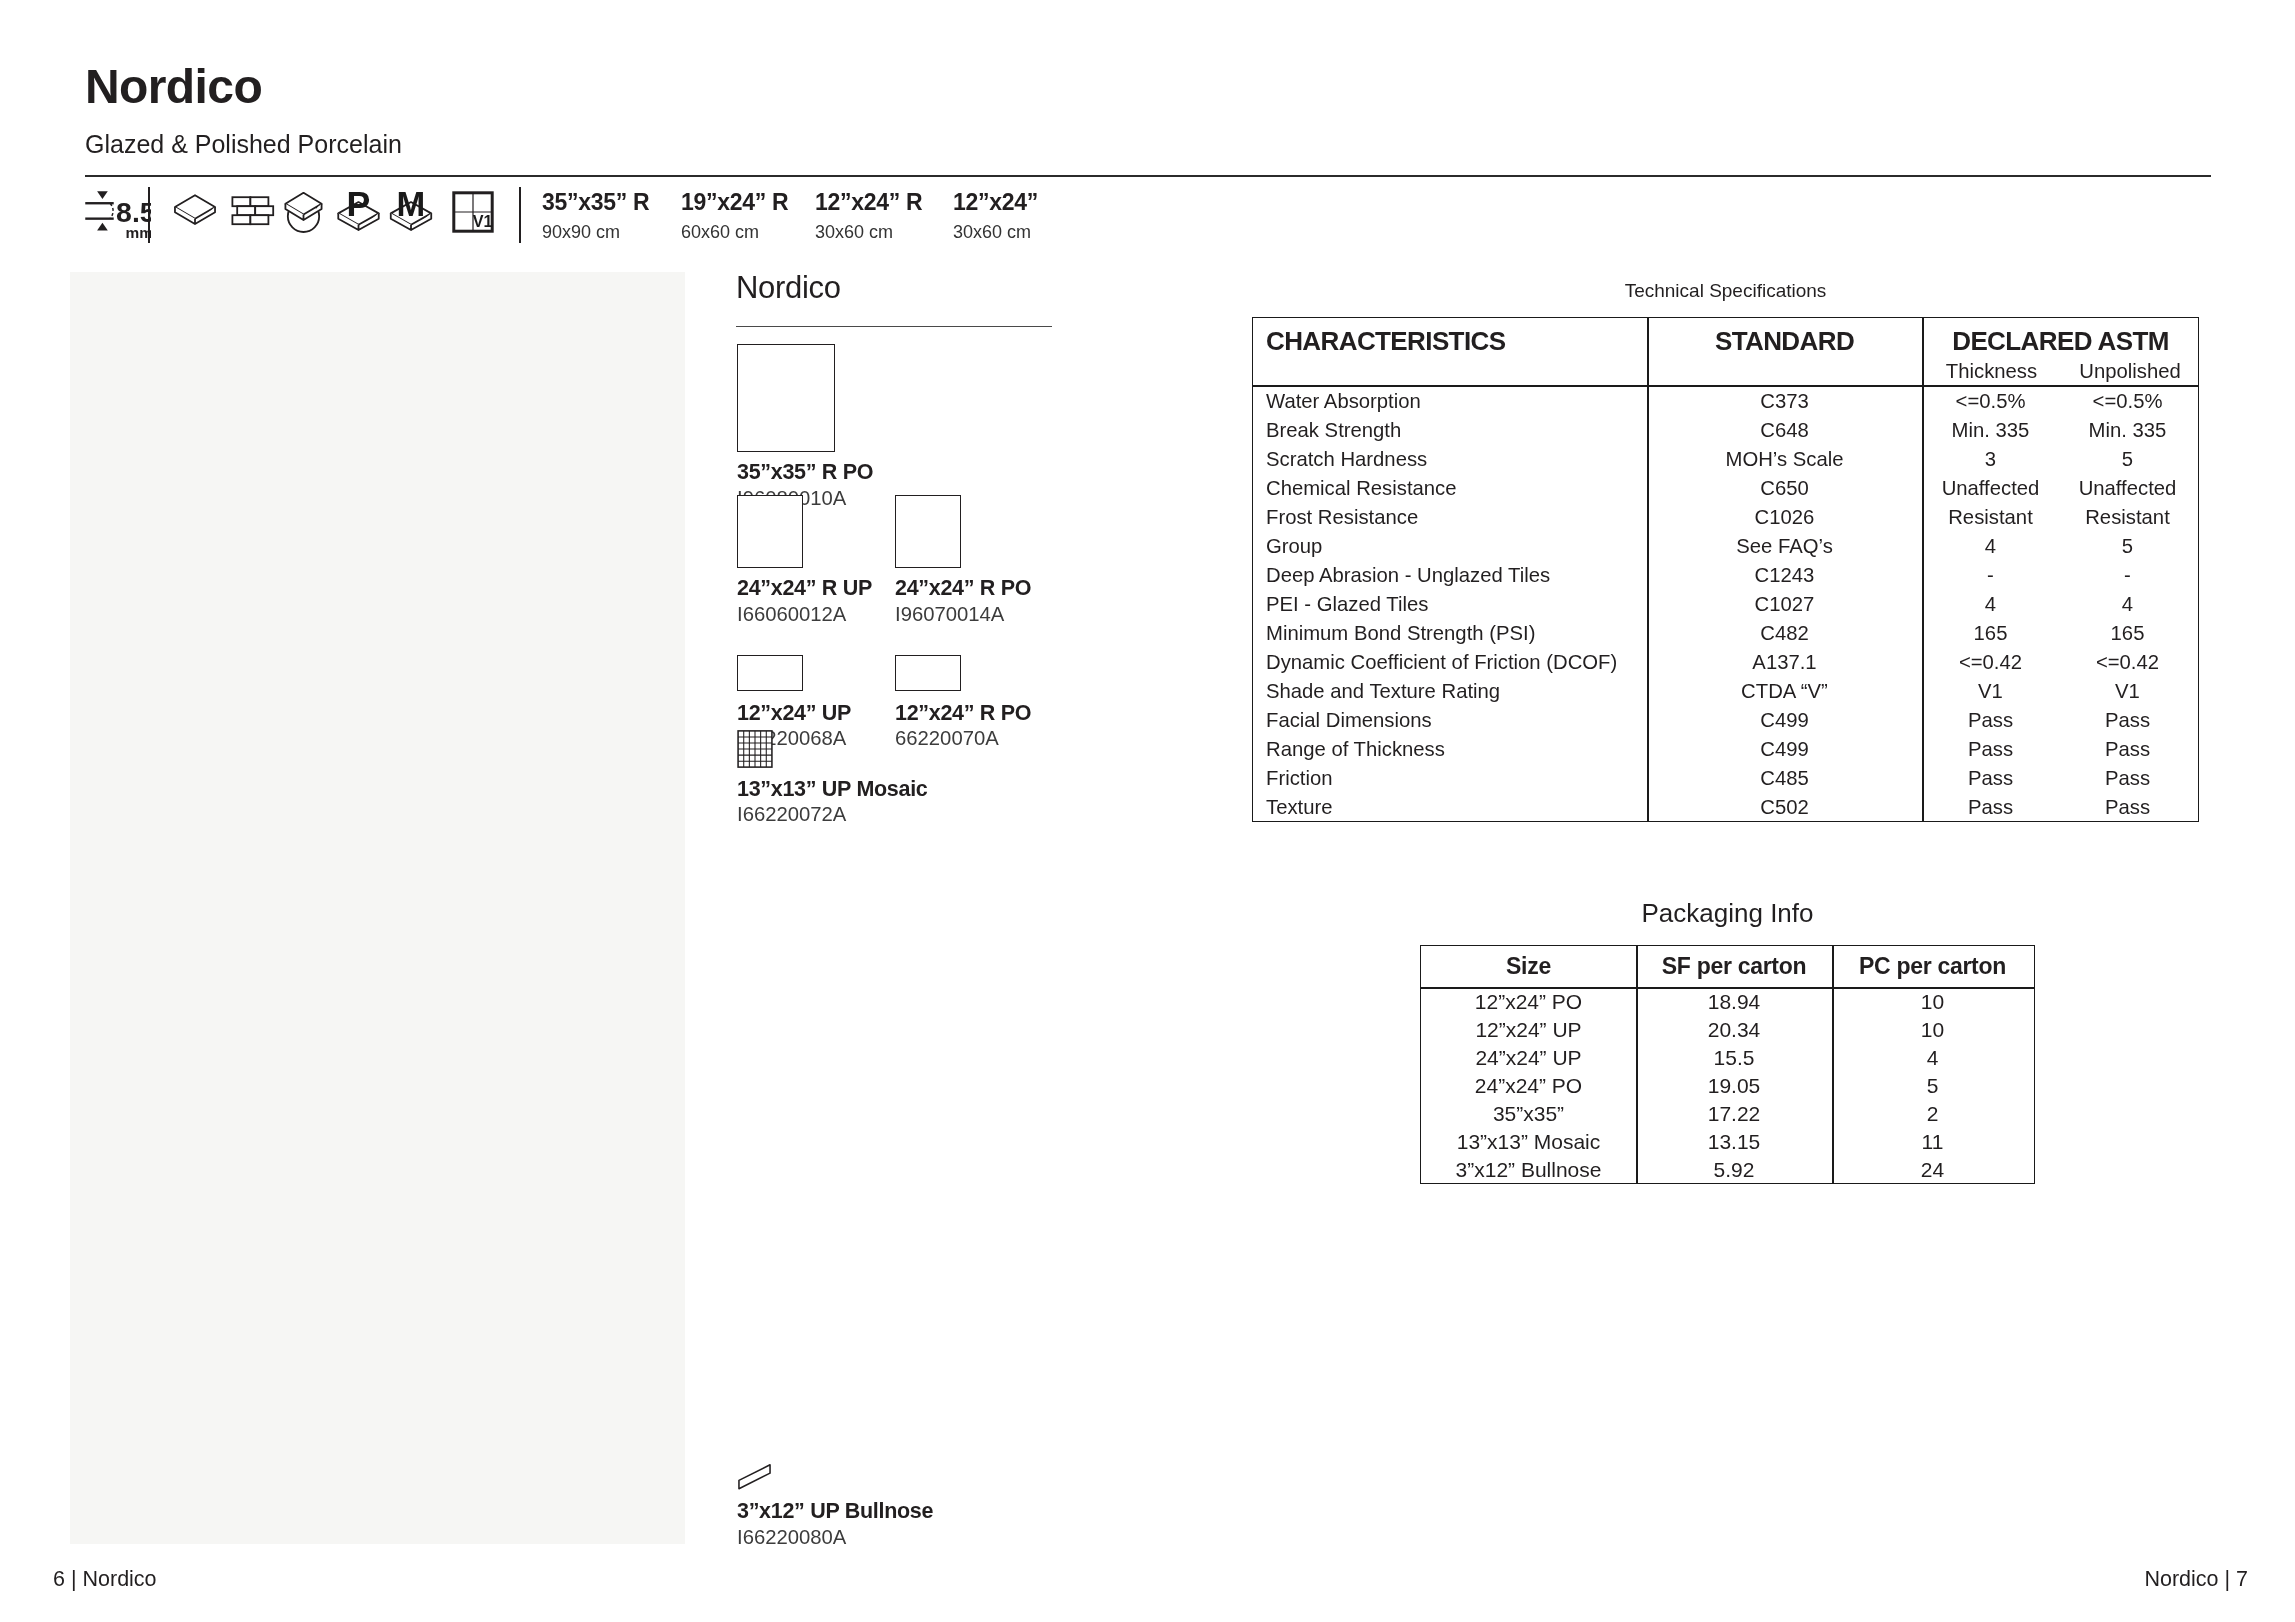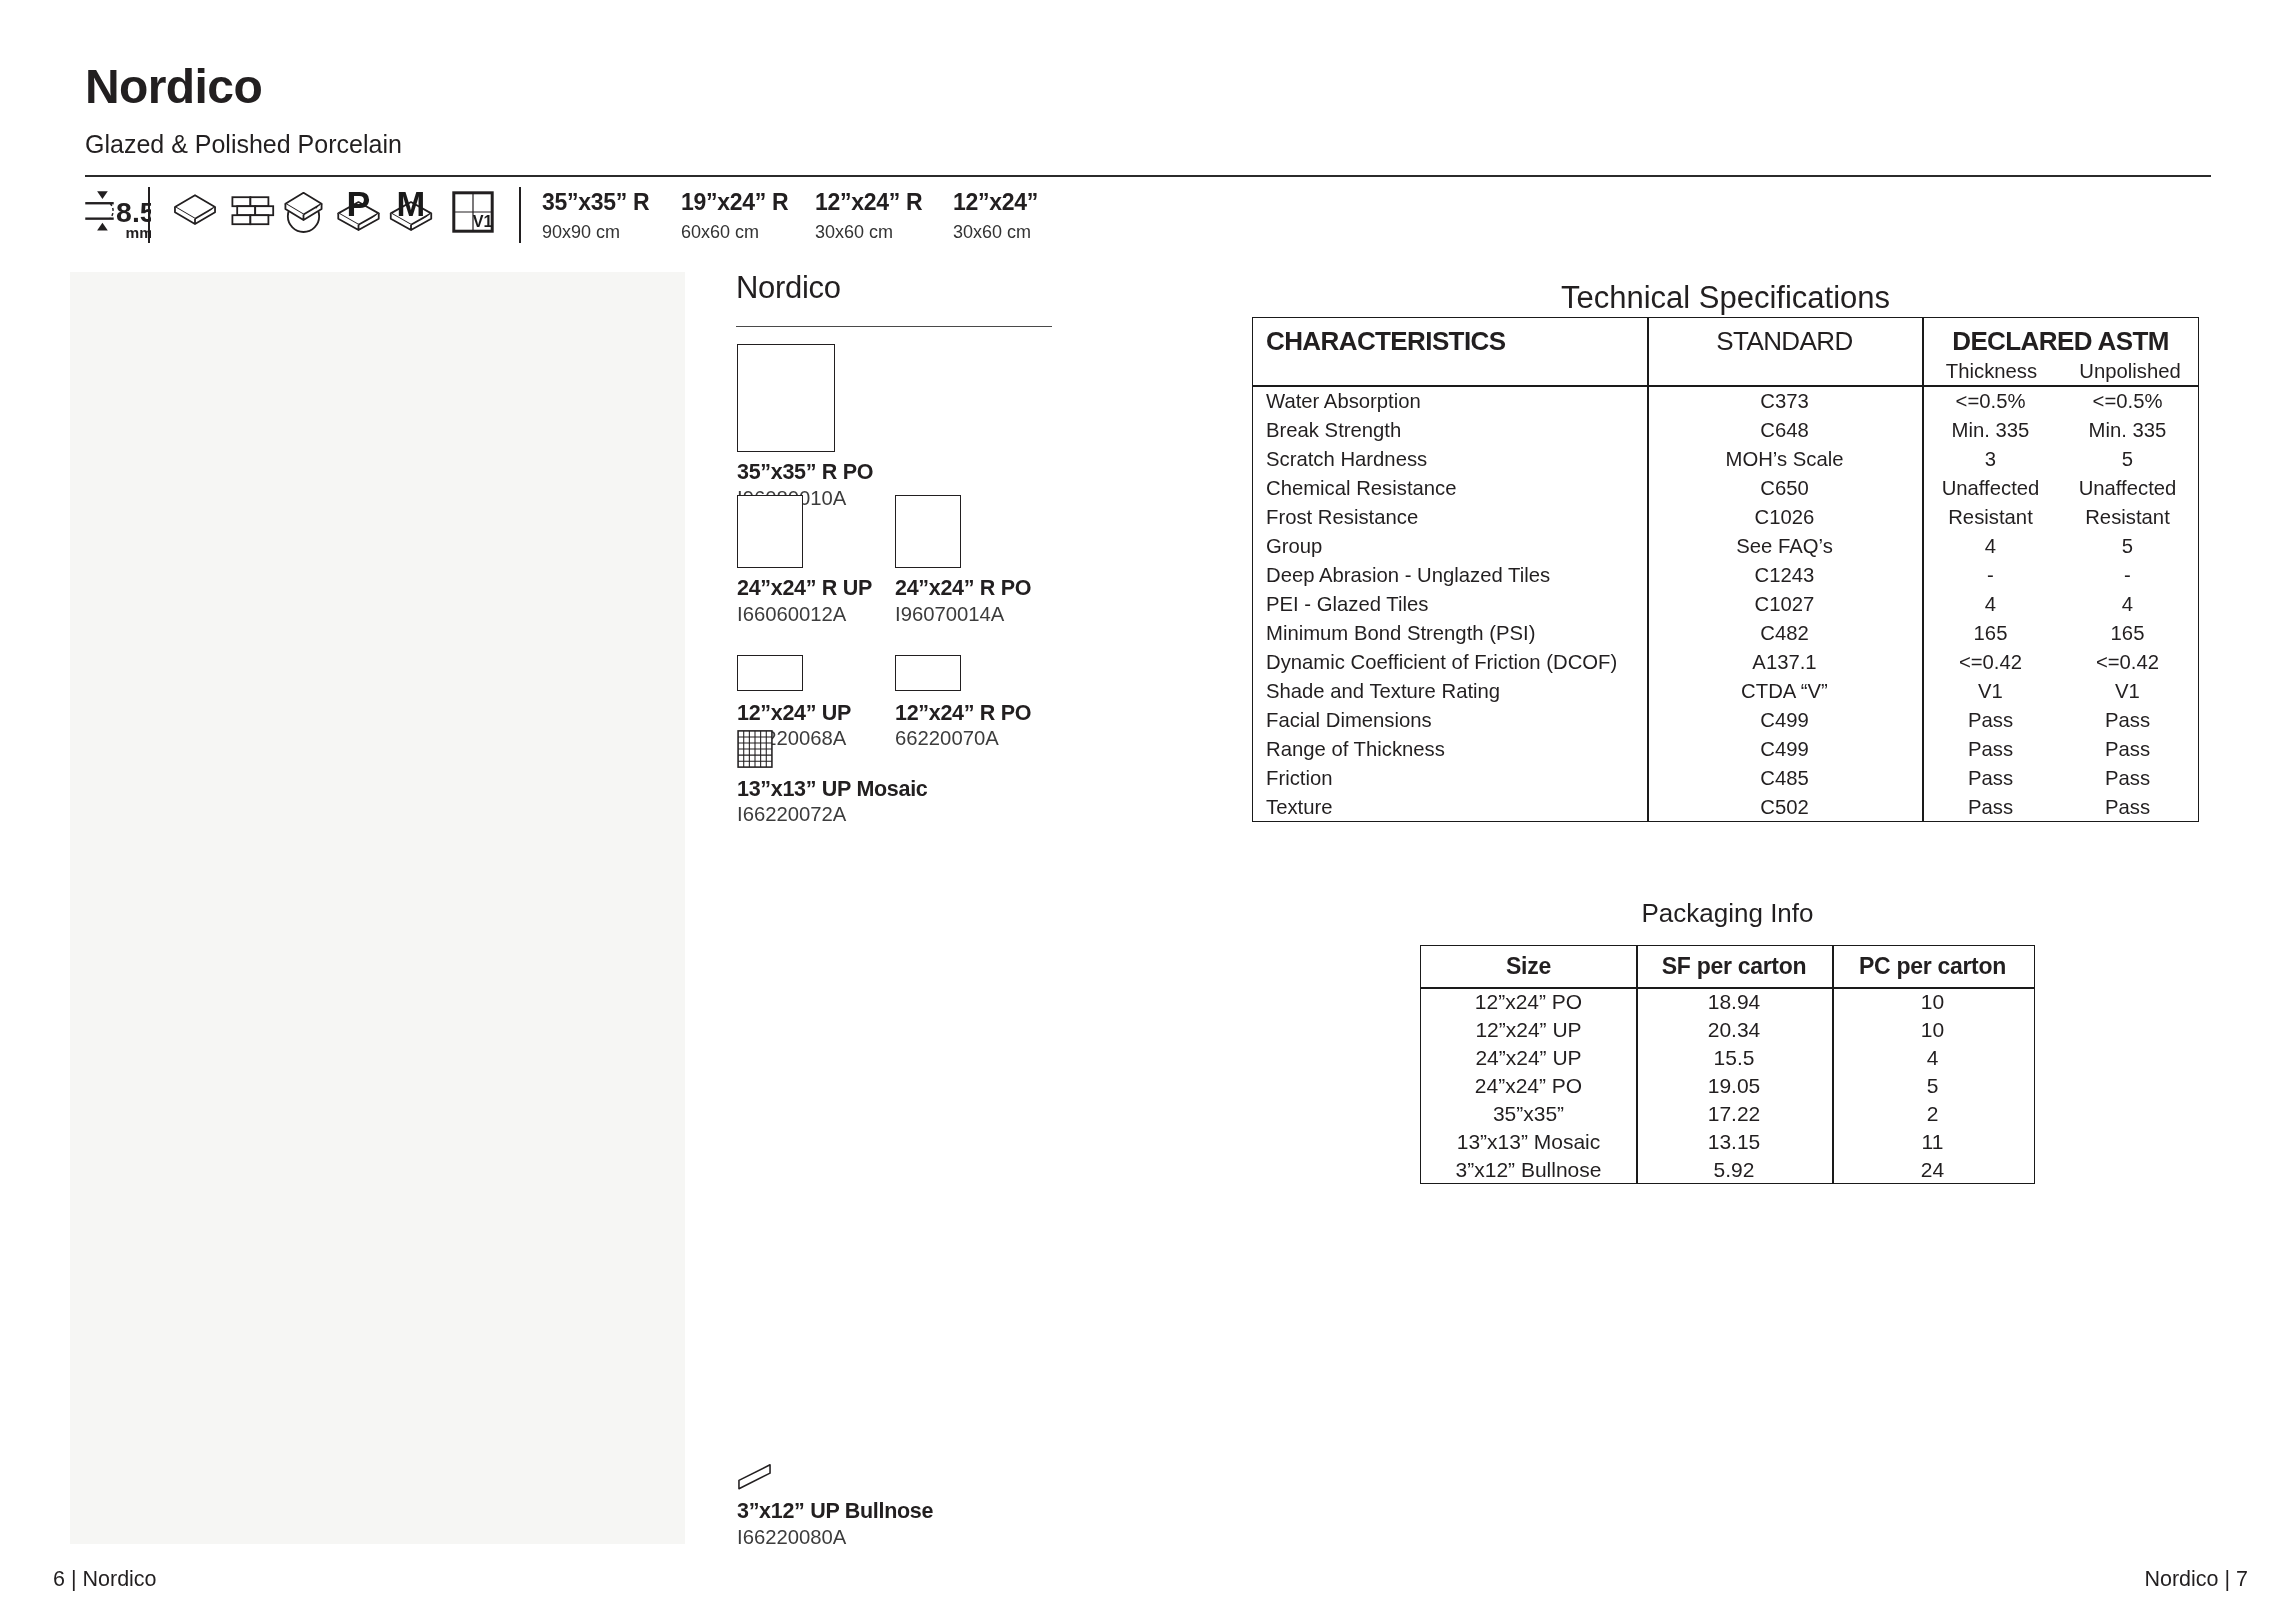--- a/index.html
+++ b/index.html
@@ -26,26 +26,26 @@
   .hero { position:absolute; left:70px; top:272px; width:615px; height:1272px; background:#f6f6f4; }
 
   
   .prod-heading { position:absolute; left:736px; top:270px; font-size:31px; font-weight:500; letter-spacing:-0.3px; }
   .prod-rule { position:absolute; left:736px; top:326px; width:316px; height:1.2px; background:#4a4a4a; }
   .swatch { position:absolute; background:#ffffff; border:1.8px solid #221f20; }
   .prod-label { position:absolute; font-size:21.5px; font-weight:700; letter-spacing:-0.3px; white-space:nowrap; }
   .prod-code { position:absolute; font-size:20.3px; font-weight:400; color:#3c3c3c; white-space:nowrap; }
 
   
-  .tech-title { position:absolute; left:1252px; top:280px; width:947px; text-align:center; font-size:31px; font-weight:400; }
+  .tech-title { position:absolute; left:1252px; top:280px; width:947px; text-align:center; font-size:19px; font-weight:400; }
   .tech-table { position:absolute; left:1252px; top:317px; width:947px; height:505px; border:1.8px solid #1a1a1a; background:#fff; }
   .tech-table .vline { position:absolute; top:0; width:1.8px; height:100%; background:#1a1a1a; }
   .tech-table .hline { position:absolute; left:0; top:67px; width:100%; height:1.8px; background:#1a1a1a; }
   .th-char { position:absolute; left:13px; top:8.4px; font-size:26px; font-weight:700; letter-spacing:-0.6px; }
-  .th-std  { position:absolute; left:394px; width:275px; top:8.4px; text-align:center; font-size:26px; font-weight:400; letter-spacing:-0.6px; }
+  .th-std  { position:absolute; left:394px; width:275px; top:8.4px; text-align:center; font-size:26px; font-weight:700; letter-spacing:-0.6px; }
   .th-dec  { position:absolute; left:669px; width:277px; top:8.4px; text-align:center; font-size:26px; font-weight:700; letter-spacing:-0.6px; }
   .th-pol  { position:absolute; left:669px; width:139px; top:42px; text-align:center; font-size:20.3px; font-weight:400; }
   .th-unp  { position:absolute; left:808px; width:138px; top:42px; text-align:center; font-size:20.3px; font-weight:400; }
   .tech-rows { position:absolute; left:0; top:69px; width:944px; }
   .trow { display:grid; grid-template-columns:394px 275px 137px 137px; height:29px; align-items:center; font-size:20.3px; }
   .trow .c-name { padding-left:13px; text-align:left; }
   .trow .c-std, .trow .c-pol, .trow .c-unp { text-align:center; }
 
   
   .pack-title { position:absolute; left:1420px; top:898px; width:615px; text-align:center; font-size:26px; font-weight:400; }

